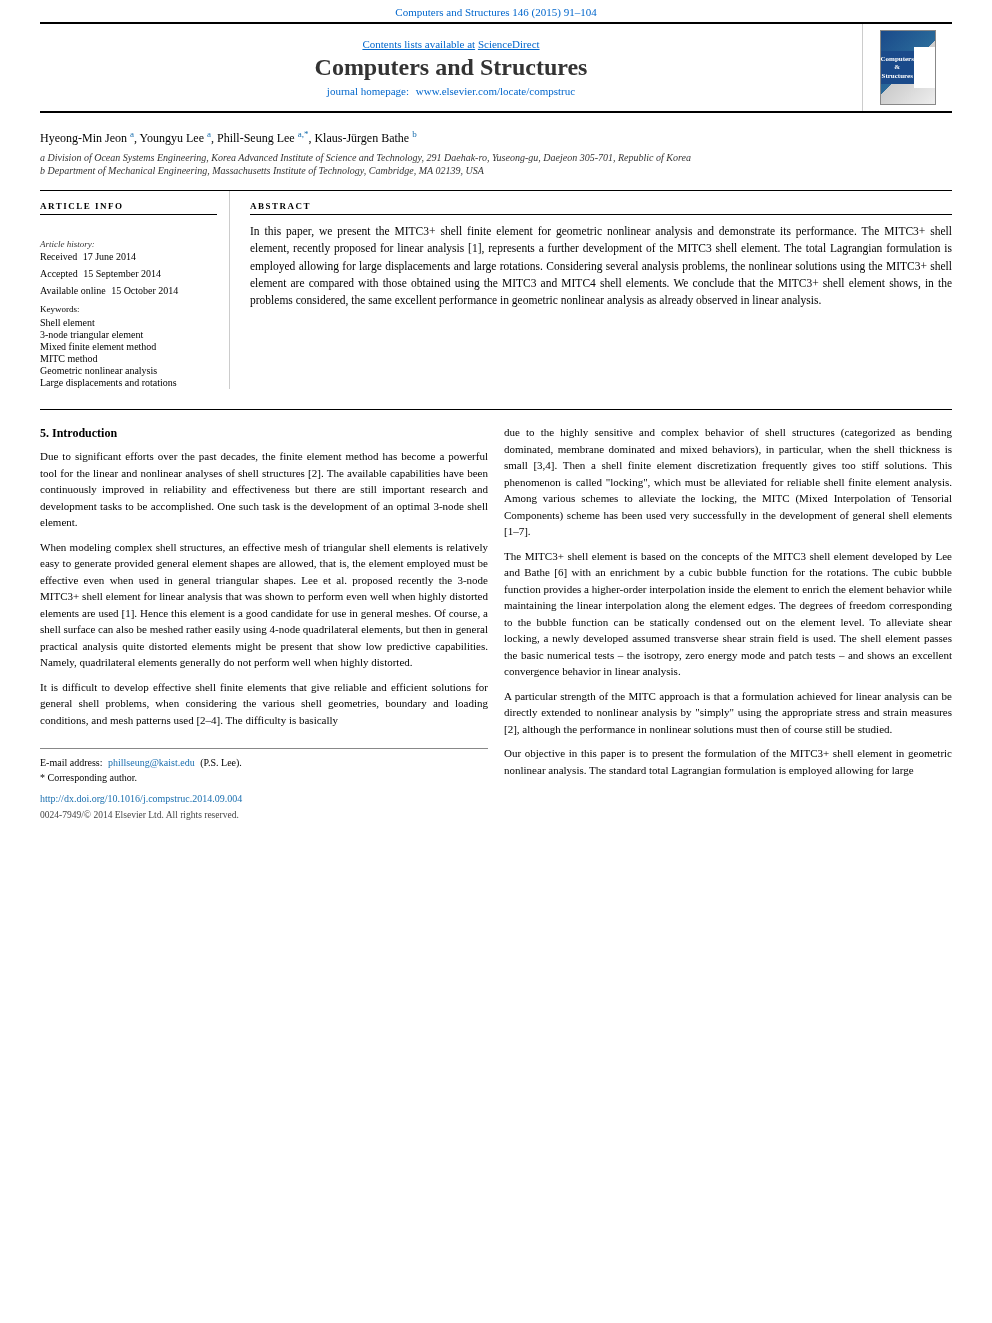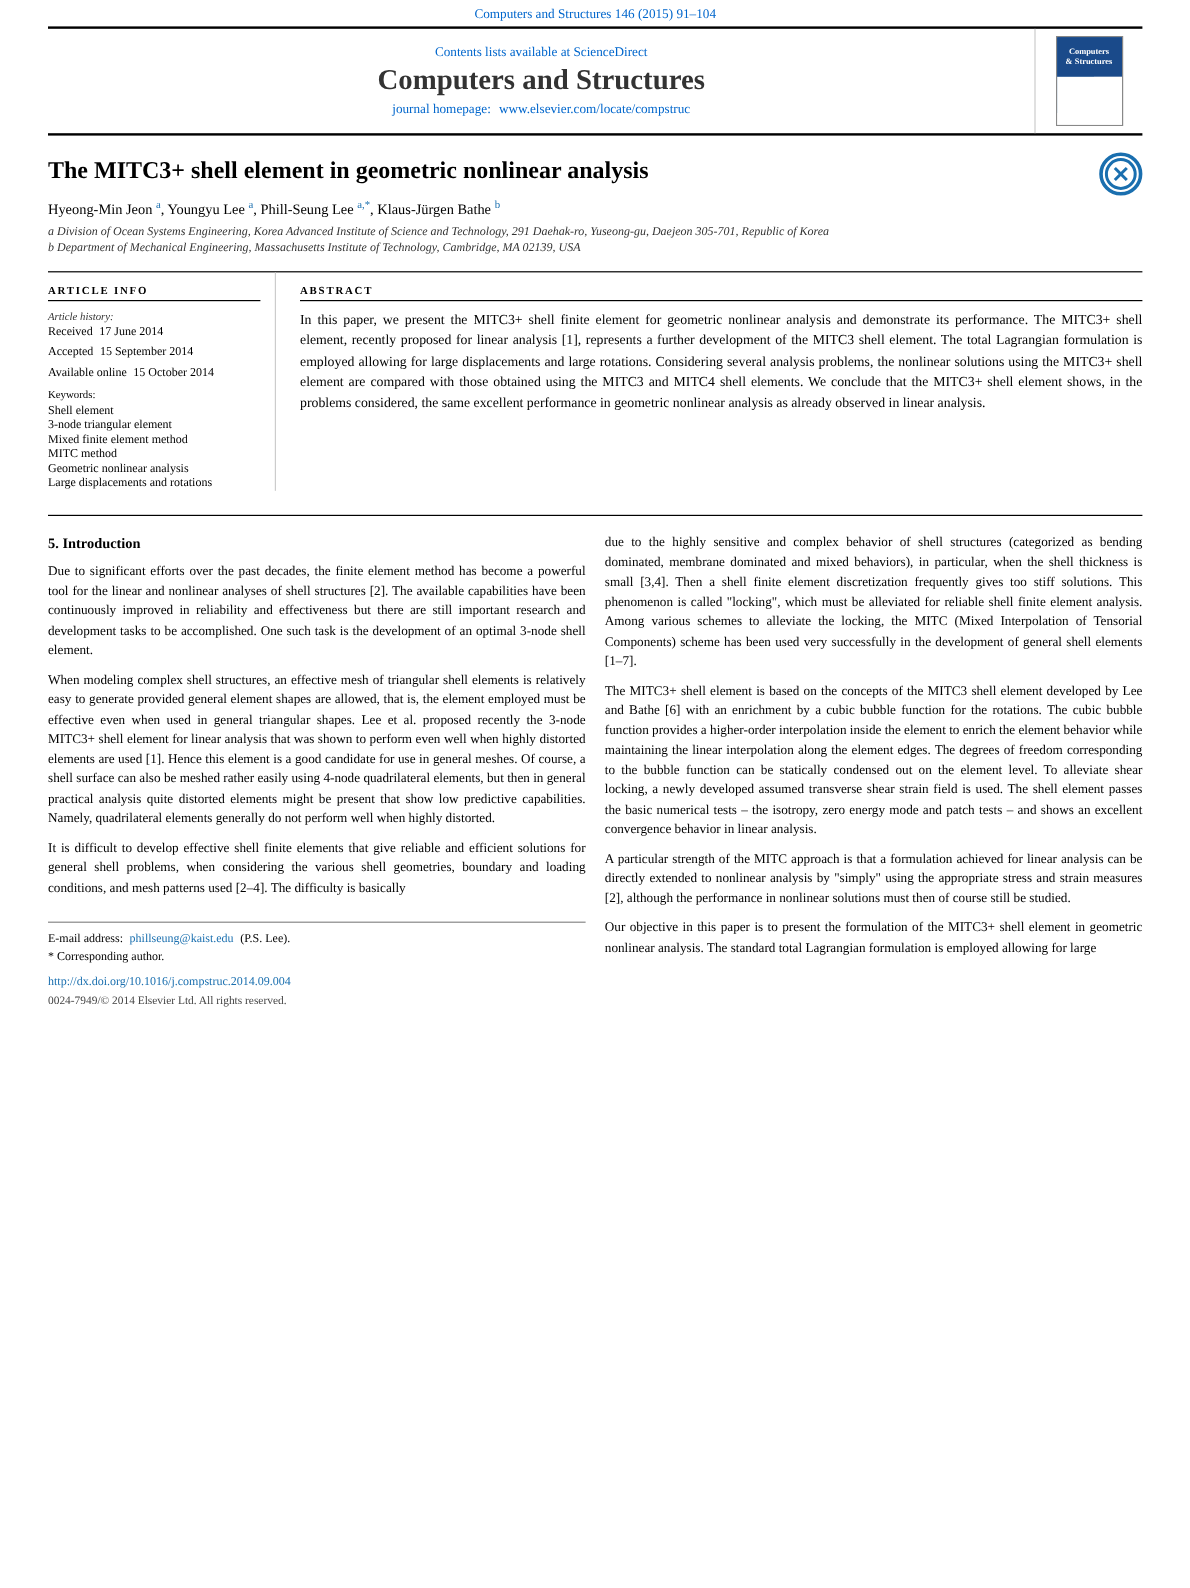--- a/index.html
+++ b/index.html
@@ -51,20 +51,21 @@
       justify-content: center;
       padding: 8px;
     }
     .contents-line {
       font-size: 11px;
       color: #555;
       margin-bottom: 4px;
     }
     .contents-line span {
       color: #0066cc;
+      text-decoration: underline;
     }
     .journal-title-main {
       font-size: 24px;
       font-weight: bold;
       color: #333;
       margin-bottom: 4px;
     }
     .journal-homepage {
       font-size: 11px;
       color: #555;
@@ -80,21 +81,21 @@
       justify-content: center;
       border-left: 1px solid #ccc;
       padding: 6px;
     }
     .thumb-box {
       width: 56px;
       height: 75px;
       background: linear-gradient(135deg, #1a4a8a 0%, #2a6a9a 50%, #ccc 50%, #eee 100%);
       border: 1px solid #888;
       display: flex;
-      flex-direction: column;
+      flex-direction: row;
       align-items: center;
       justify-content: center;
     }
     .thumb-box-inner {
       background: #1a4a8a;
       width: 100%;
       height: 45%;
       display: flex;
       align-items: center;
       justify-content: center;
@@ -171,21 +172,21 @@
       flex: 1;
       padding-top: 10px;
     }
     .article-info-title {
       font-size: 9px;
       font-weight: bold;
       letter-spacing: 1.5px;
       text-transform: uppercase;
       border-bottom: 1px solid #000;
       padding-bottom: 3px;
-      margin-bottom: 8px;
+      margin-bottom: 24px;
     }
     .info-label {
       font-size: 9px;
       font-style: italic;
       color: #333;
       margin-bottom: 2px;
     }
     .info-value {
       font-size: 10px;
       margin-bottom: 6px;
@@ -301,32 +302,20 @@
         <div class="thumb-title-small">Computers</div>
         <div class="thumb-title-small">&amp; Structures</div>
       </div>
       <div class="thumb-bottom"></div>
     </div>
   </div>
 </div>
 
 <div class="paper-body">
 
-  <div style="position:relative; margin-bottom:8px;">
-    <div class="crossmark">
-      <div class="crossmark-circle">
-        <svg width="28" height="28" viewBox="0 0 28 28">
-          <circle cx="14" cy="14" r="12" fill="none" stroke="#1a6faf" stroke-width="2.5"></circle>
-          <line x1="9" y1="9" x2="19" y2="19" stroke="#1a6faf" stroke-width="2.5"></line>
-          <line x1="19" y1="9" x2="9" y2="19" stroke="#1a6faf" stroke-width="2.5"></line>
-        </svg>
-      </div>
-    </div>
-    <div class="paper-title">The MITC3+ shell element in geometric nonlinear analysis</div>
-  </div>
 
   <div class="authors">
     <span>Hyeong-Min Jeon</span>
     <sup>a</sup>,
     <span>Youngyu Lee</span>
     <sup>a</sup>,
     <span>Phill-Seung Lee</span>
     <sup>a,*</sup>,
     <span>Klaus-Jürgen Bathe</span>
     <sup>b</sup>

